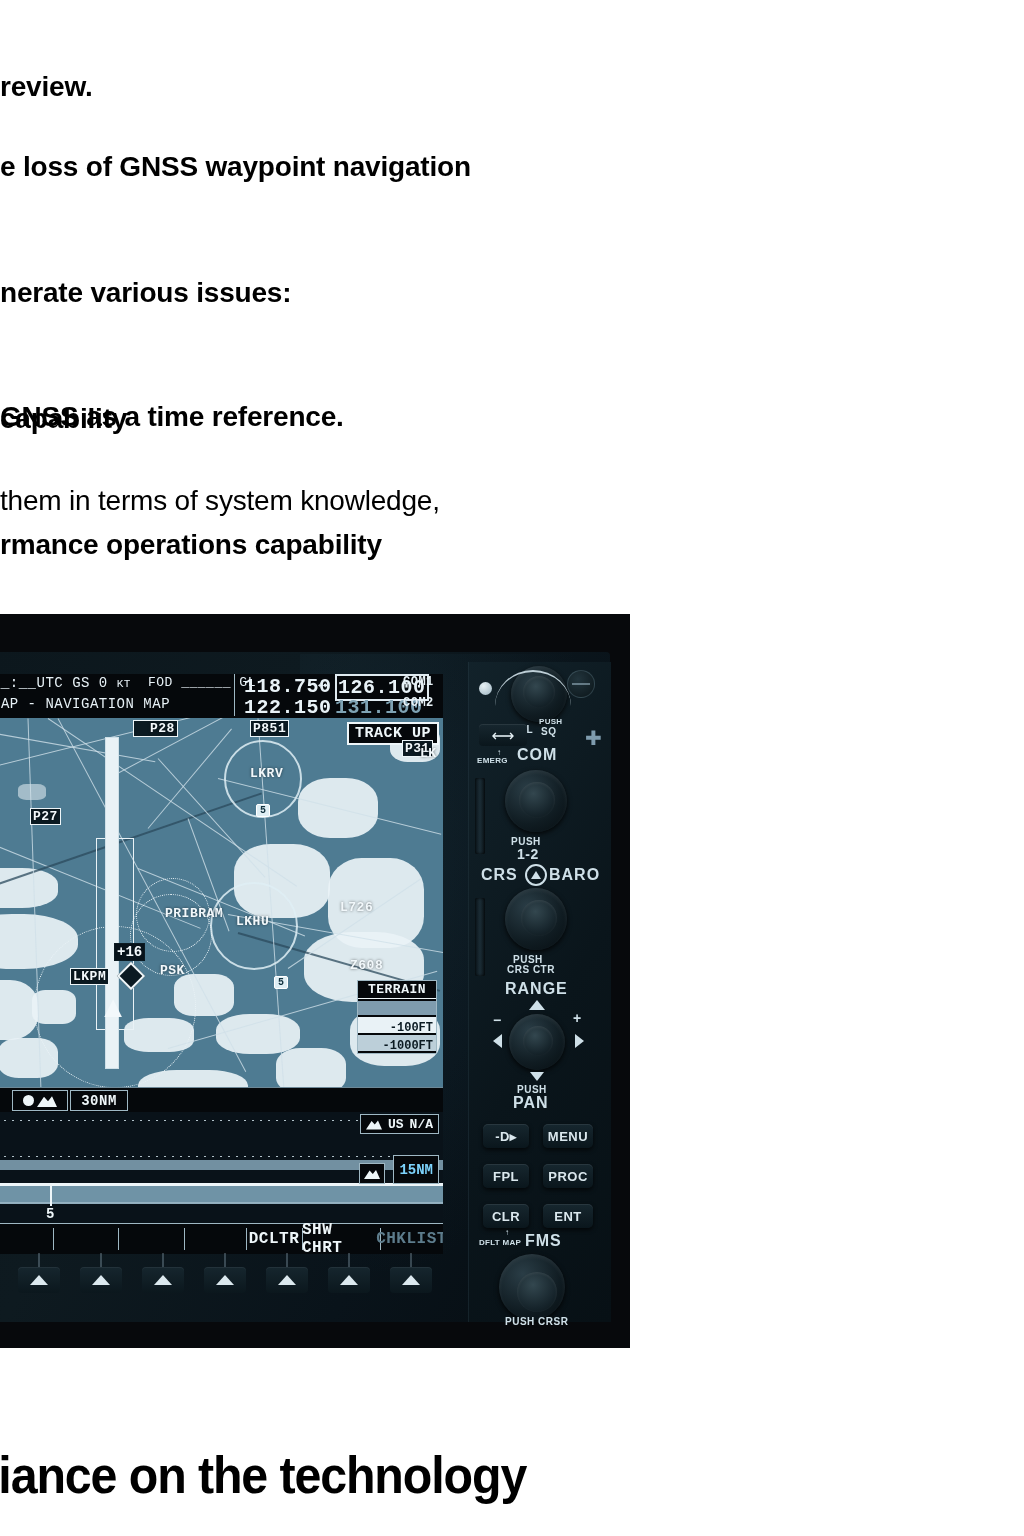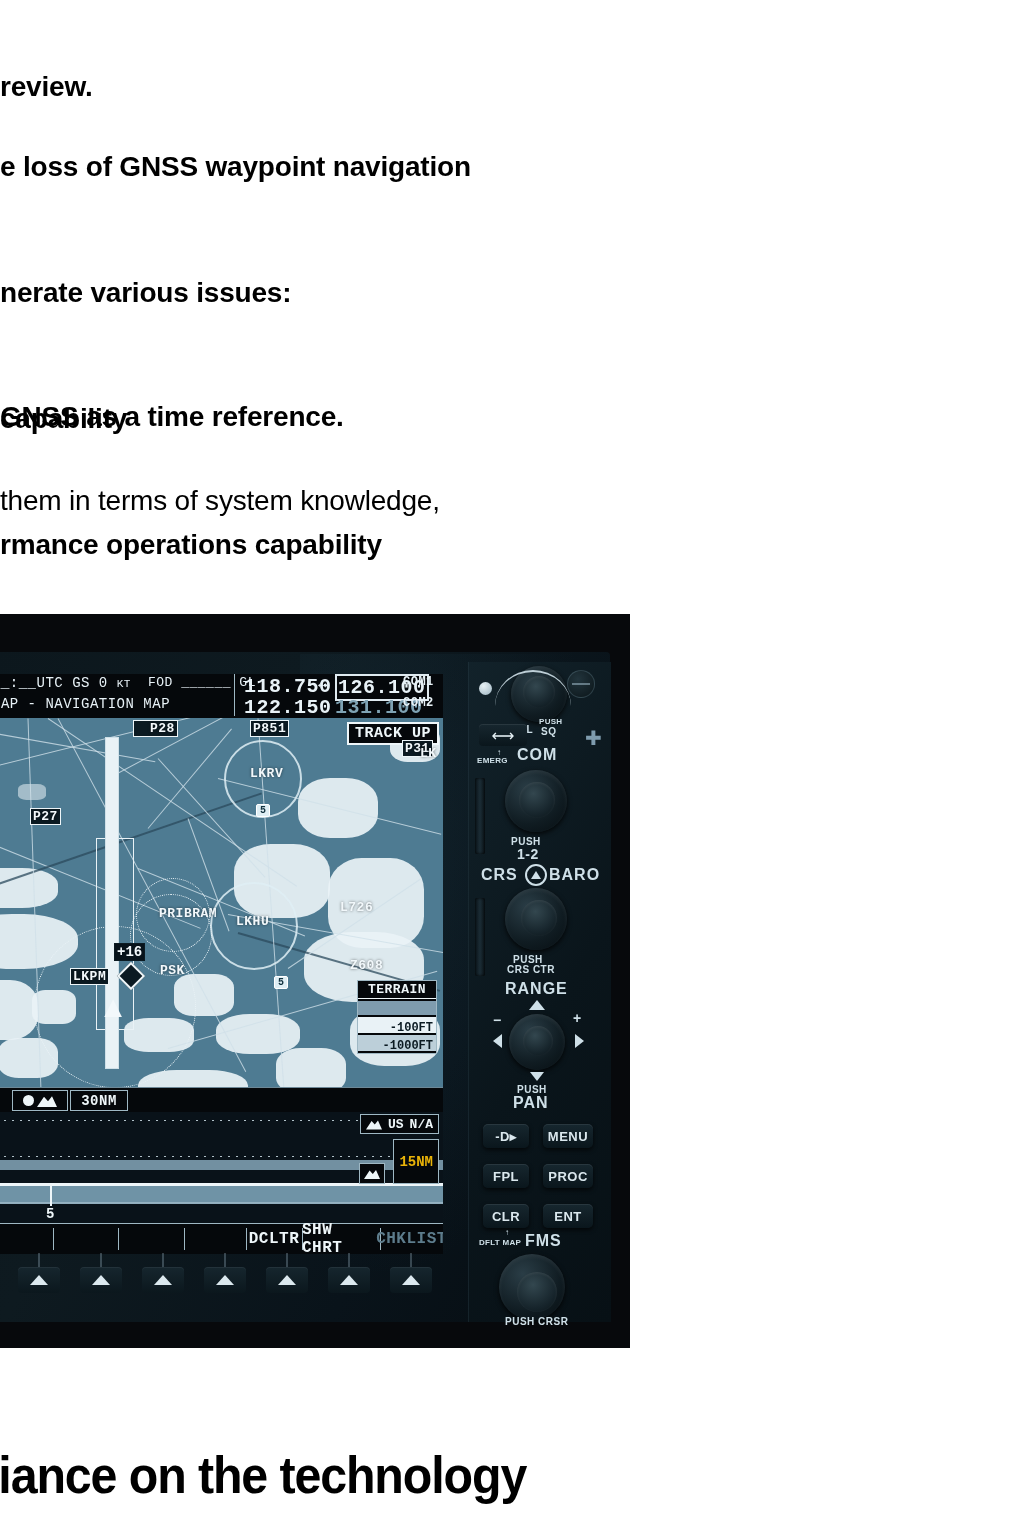--- a/index.html
+++ b/index.html
@@ -197,23 +197,23 @@
     font-family:"Liberation Mono",monospace;font-size:14px;font-weight:bold;
   }
   .prof-us{
     position:absolute;right:4px;top:2px;height:18px;border:1px solid #9fb8c4;
     background:#05080b;color:#eef6f9;font-family:"Liberation Mono",monospace;
     font-size:13px;font-weight:bold;display:flex;align-items:center;gap:6px;
     padding:0 5px;
   }
   .prof-15{
     position:absolute;right:4px;bottom:40px;height:19px;border:1px solid #9fb8c4;
-    background:#05080b;color:#eab308;font-family:"Liberation Mono",monospace;
+    background:#05080b;color:#7dd3fc;font-family:"Liberation Mono",monospace;
     font-size:14px;font-weight:bold;display:flex;align-items:center;
-    justify-content:center;padding:12px 5px;
+    justify-content:center;padding:4px 5px;
   }
   .prof-15-ic{
     position:absolute;right:58px;bottom:40px;height:19px;width:24px;
     border:1px solid #9fb8c4;background:#05080b;display:flex;
     align-items:center;justify-content:center;
   }
 
   
   .sk-row{
     position:absolute;left:0;bottom:0;width:455px;height:30px;
@@ -442,21 +442,21 @@
 
       <div class="trackup">TRACK UP</div>
 
       <div id="map-labels">
           <div class="maplbl boxed" style="left: 145px; top: 2px; padding-left: 16px;">P28</div>
           <div class="maplbl boxed" style="left: 42px; top: 90px;">P27</div>
           <div class="maplbl boxed" style="left: 242px; top: 2px; margin-left: 20px;">P851</div>
           <div class="maplbl" style="left: 262px; top: 48px;">LKRV</div>
           <div class="maplbl boxed" style="left: 378px; top: 22px; margin-left: 36px;">P31</div>
           <div class="maplbl" style="left: 432px; top: 28px;">LK</div>
-          <div class="maplbl" style="left: 138px; top: 188px; padding-left: 33px;">PRIBRAM</div>
+          <div class="maplbl" style="left: 144px; top: 188px; padding-left: 33px;">PRIBRAM</div>
           <div class="maplbl" style="left: 248px; top: 196px;">LKHU</div>
           <div class="maplbl" style="left: 352px; top: 182px;">L726</div>
           <div class="maplbl" style="left: 362px; top: 240px;">Z608</div>
           <div class="maplbl" style="left: 172px; top: 245px;">PSK</div>
           <div class="maplbl boxed" style="left: 82px; top: 250px;">LKPM</div>
         </div>
       <div id="map-shields">
           <div class="shield" style="left: 268px; top: 86px;">5</div>
           <div class="shield" style="left: 286px; top: 258px;">5</div>
         </div>

